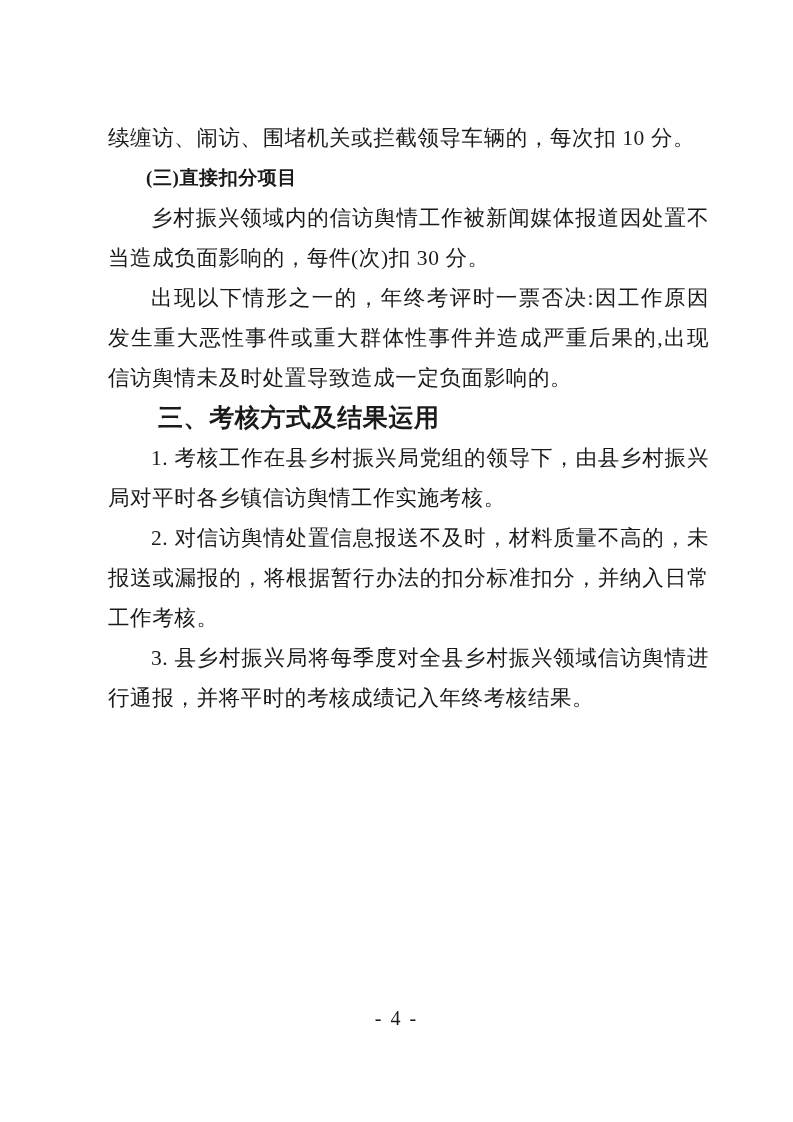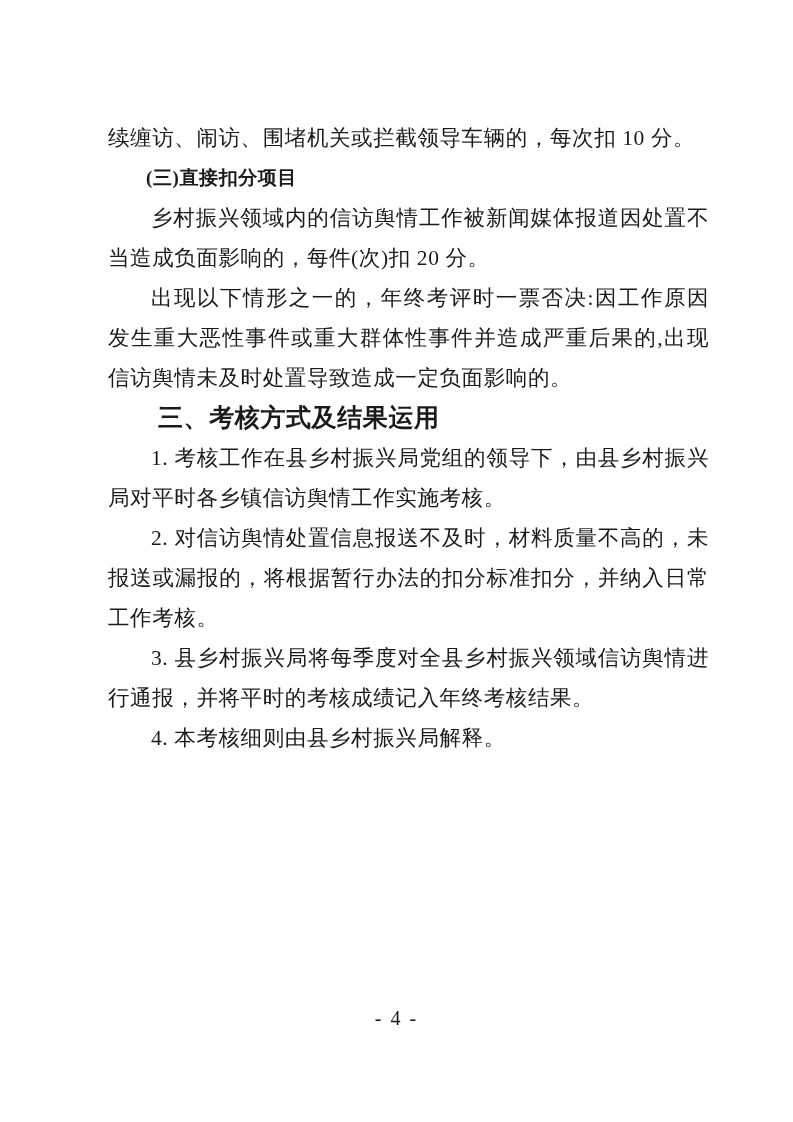--- a/index.html
+++ b/index.html
@@ -71,31 +71,30 @@
 <body>
 
 <div class="page">
   <div class="doc-body">
 
     <p class="para">续缠访、闹访、围堵机关或拦截领导车辆的，每次扣 10 分。</p>
 
 
     <p class="heading-sub">(三)直接扣分项目</p>
 
-    <p class="para indent">乡村振兴领域内的信访舆情工作被新闻媒体报道因处置不当造成负面影响的，每件(次)扣 20 分。</p>
+    <p class="para indent">乡村振兴领域内的信访舆情工作被新闻媒体报道因处置不当造成负面影响的，每件(次)扣 30 分。</p>
 
 
     <p class="para indent">出现以下情形之一的，年终考评时一票否决:因工作原因发生重大恶性事件或重大群体性事件并造成严重后果的,出现信访舆情未及时处置导致造成一定负面影响的。</p>
 
     <p class="heading">三、考核方式及结果运用</p>
 
     <p class="para indent">1. 考核工作在县乡村振兴局党组的领导下，由县乡村振兴局对平时各乡镇信访舆情工作实施考核。</p>
 
     <p class="para indent">2. 对信访舆情处置信息报送不及时，材料质量不高的，未报送或漏报的，将根据暂行办法的扣分标准扣分，并纳入日常工作考核。</p>
 
     <p class="para indent">3. 县乡村振兴局将每季度对全县乡村振兴领域信访舆情进行通报，并将平时的考核成绩记入年终考核结果。</p>
 
-    <p class="para indent">4. 本考核细则由县乡村振兴局解释。</p>
 
   </div>
 </div>
 
 <div class="page-number">- 4 -</div>
 
 </body></html>

